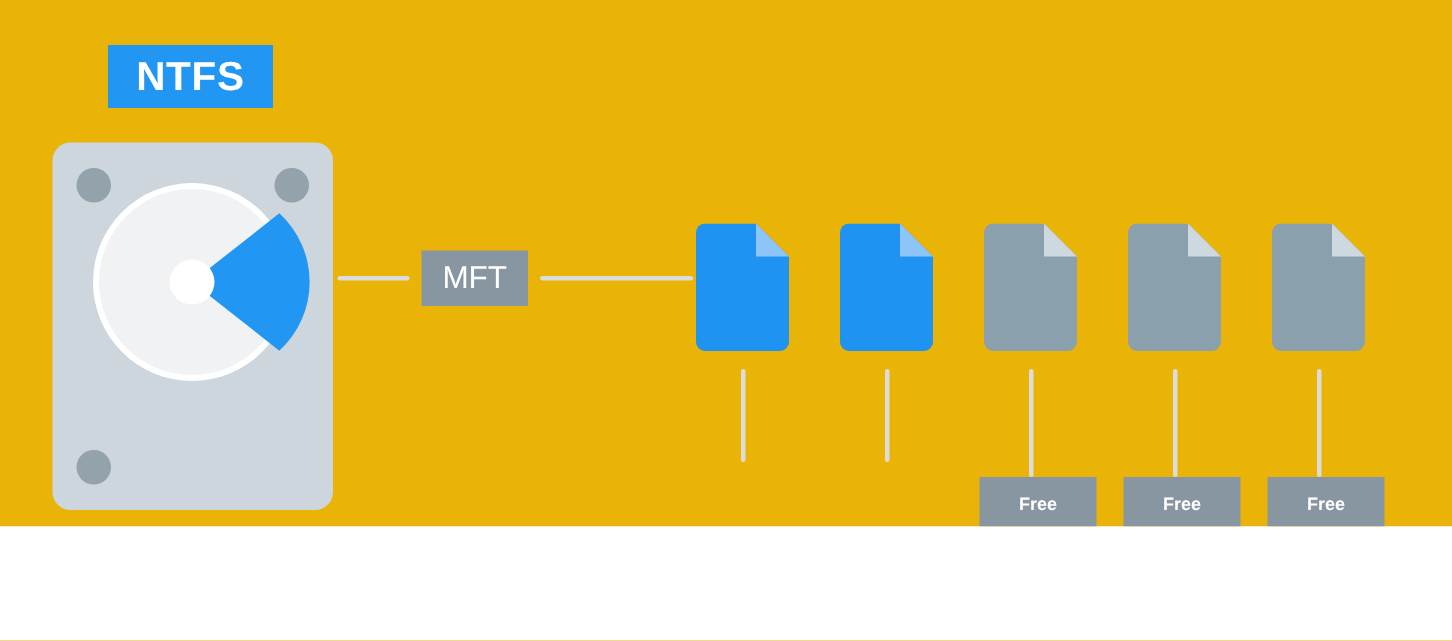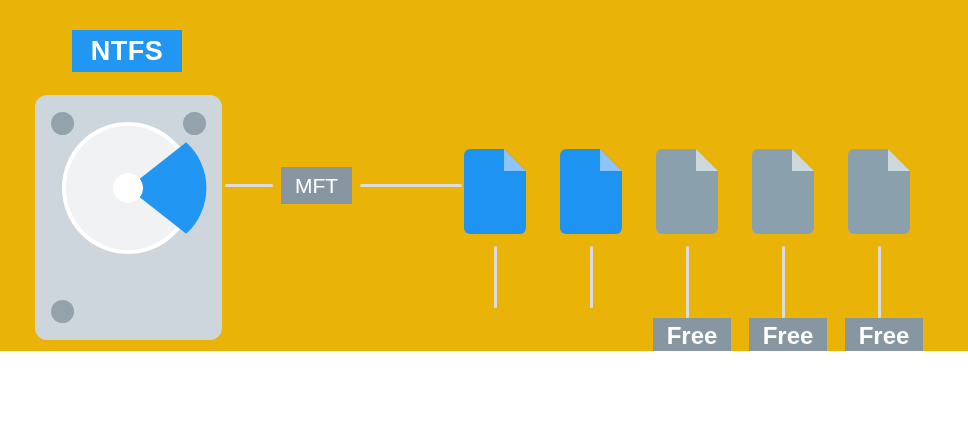--- a/index.html
+++ b/index.html
@@ -136,21 +136,21 @@
     top: 318px;
     width: 78px;
     height: 35px;
     background: #8796a0;
     display: flex;
     align-items: center;
     justify-content: center;
   }
   .free-badge .label {
     color: #ffffff;
-    font-size: 24px;
+    font-size: 12px;
     font-weight: bold;
     line-height: 1;
     text-align: center;
   }
 </style>
 </head>
 <body>
 
 <div id="stage">
 

